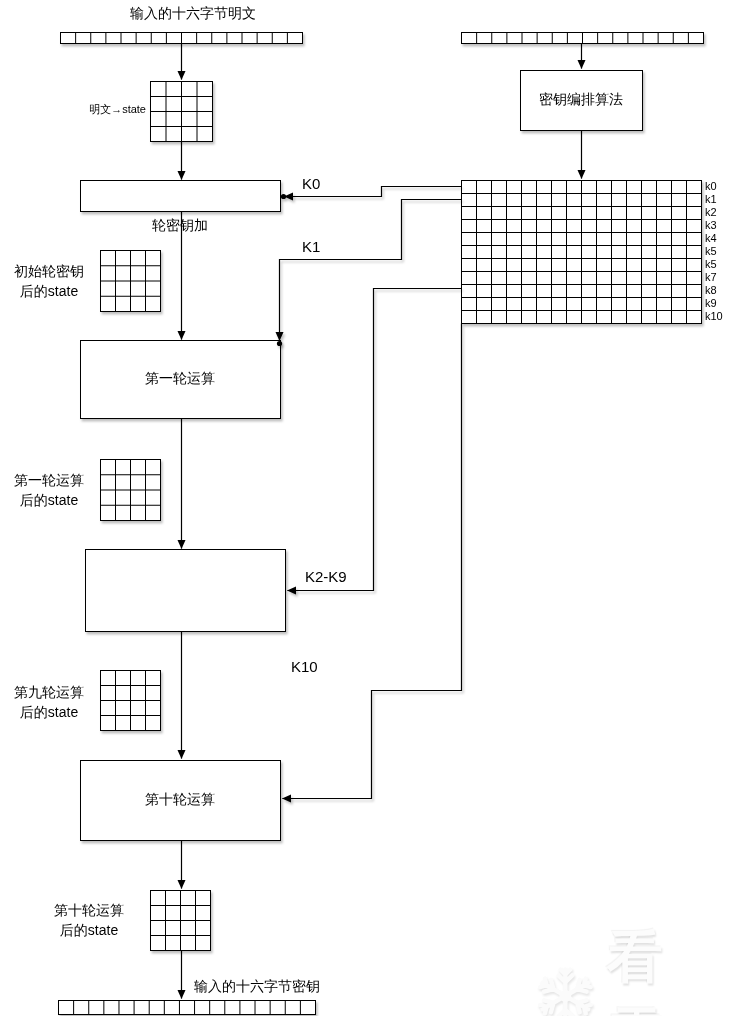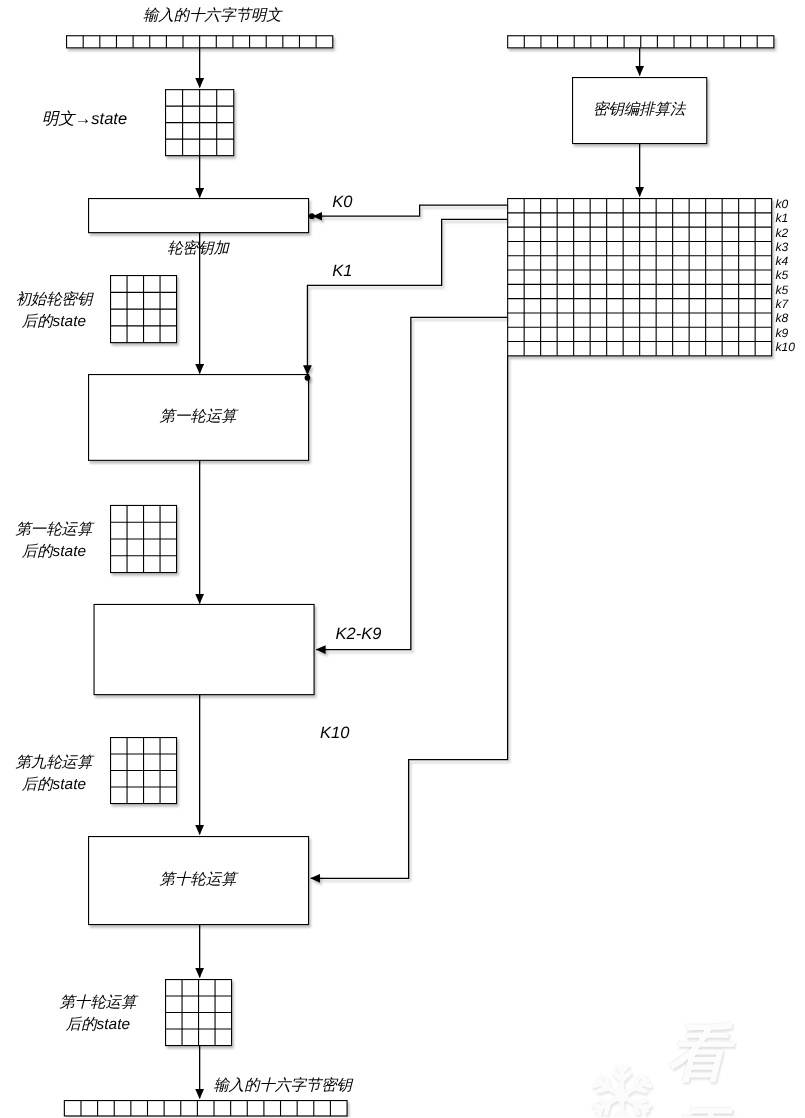--- a/index.html
+++ b/index.html
@@ -1,17 +1,17 @@
 <!DOCTYPE html>
 <html><head>
 <meta charset="utf-8">
 <style>
   html,body{margin:0;padding:0;background:#ffffff;}
   #stage{position:relative;width:732px;height:1016px;background:#ffffff;overflow:hidden;
-         font-family:"Liberation Sans","DejaVu Sans",sans-serif;color:#000;font-style:italic;}
+         font-family:"Liberation Sans","DejaVu Sans",sans-serif;color:#000;}
   #diagram-svg{position:absolute;left:0;top:0;}
   .lbl{position:absolute;font-size:14px;line-height:18px;white-space:nowrap;}
   .ctr{text-align:center;}
   .boxlbl{position:absolute;display:flex;align-items:center;justify-content:center;
           font-size:14px;}
   .klbl{position:absolute;font-size:15px;}
   .two{white-space:normal;line-height:20px;}
   #rowlabels{position:absolute;left:705px;top:180px;font-size:11px;line-height:13px;}
   #rowlabels span{display:block;height:13px;}
   #watermark{position:absolute;left:534px;top:920px;display:flex;align-items:center;gap:10px;}
@@ -94,21 +94,21 @@
           <line x1="181" y1="840" x2="181" y2="888" stroke="#000000" stroke-width="1.2" marker-end="url(#arr)"></line>
           <line x1="181" y1="950" x2="181" y2="998" stroke="#000000" stroke-width="1.2" marker-end="url(#arr)"></line>
           <line x1="581" y1="43" x2="581" y2="68" stroke="#000000" stroke-width="1.2" marker-end="url(#arr)"></line>
           <line x1="581" y1="130" x2="581" y2="178" stroke="#000000" stroke-width="1.2" marker-end="url(#arr)"></line>
         </g>
     </g>
   </svg>
 
   <div class="lbl ctr" style="left:91px;top:4px;width:204px;">输入的十六字节明文</div>
 
-  <div class="lbl" style="left:38px;top:100px;width:108px;text-align:left;font-size:15px;">明文→state</div>
+  <div class="lbl" style="left:38px;top:100px;width:108px;text-align:right;font-size:11px;">明文→state</div>
 
   <div class="lbl ctr two" style="left:2px;top:261px;width:94px;">
     <div>初始轮密钥</div>
     <div>后的state</div>
   </div>
 
   <div class="lbl ctr two" style="left:2px;top:470px;width:94px;">
     <div>第一轮运算</div>
     <div>后的state</div>
   </div>

